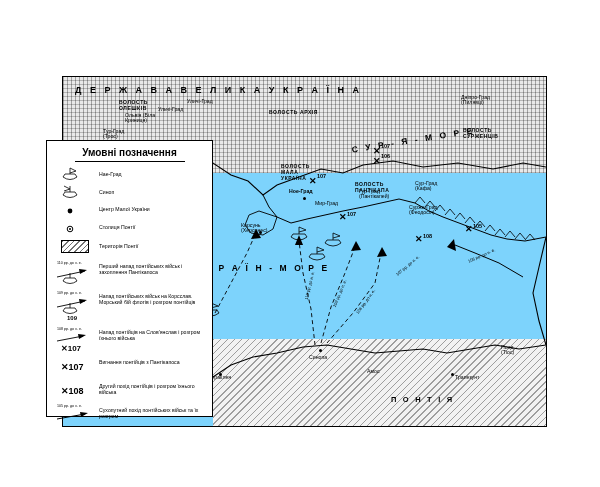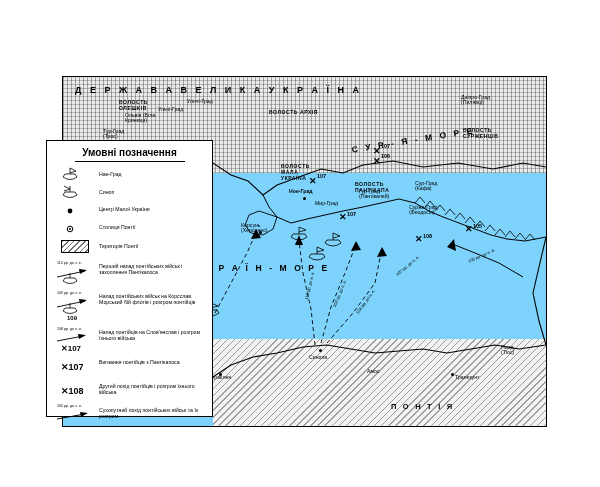--- a/index.html
+++ b/index.html
@@ -124,21 +124,21 @@
         <path d="M228,160 q8,6 16,0 l-2,-3 l-12,0 z M236,157 l0,-7 M236,150 l7,3 l-7,2"></path>
         <path d="M262,166 q8,6 16,0 l-2,-3 l-12,0 z M270,163 l0,-7 M270,156 l7,3 l-7,2"></path>
         <path d="M140,236 q8,6 16,0 l-2,-3 l-12,0 z M148,233 l0,-7 M148,226 l7,3 l-7,2"></path>
         <path d="M246,180 q8,6 16,0 l-2,-3 l-12,0 z M254,177 l0,-7 M254,170 l7,3 l-7,2"></path>
       </g>
     </svg>
 
     <div class="bigname" style="left:12px;top:8px;">Д Е Р Ж А В А   В Е Л И К А   У К Р А Ї Н А</div>
     <div class="seaname" style="left:288px;top:58px;transform:rotate(-9deg);">С У Р - Я - М О Р Е</div>
     <div class="seaname" style="left:130px;top:186px;">У К Р А Ї Н - М О Р Е</div>
-    <div class="seaname sm" style="left:280px;top:325px;padding-left:48px;">П О Н Т І Я</div>
+    <div class="seaname sm" style="left:280px;top:318px;padding-left:48px;">П О Н Т І Я</div>
 
     <div class="region" style="left:206px;top:32px;">ВОЛОСТЬ АРХІЯ</div>
     <div class="region" style="left:400px;top:50px;width:52px;white-space:normal;">ВОЛОСТЬ СУРЖЕНЦІВ</div>
     <div class="region" style="left:218px;top:86px;width:42px;white-space:normal;">ВОЛОСТЬ МАЛА УКРАЇНА</div>
     <div class="region" style="left:56px;top:22px;width:46px;white-space:normal;">ВОЛОСТЬ ОЛЕШКІВ</div>
     <div class="region" style="left:292px;top:104px;width:40px;white-space:normal;">ВОЛОСТЬ ПАНТІКАПА</div>
 
     <div class="mlabel" style="left:62px;top:36px;width:44px;white-space:normal;">Ольвія (Біла Криниця)</div>
     <div class="mlabel" style="left:40px;top:52px;width:34px;white-space:normal;">Тур-Град (Трос)</div>
     <div class="mlabel" style="left:95px;top:30px;">Ульчі-Град</div>

